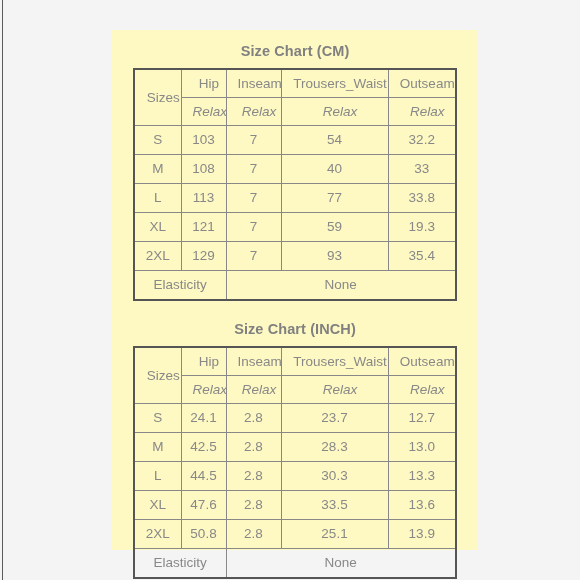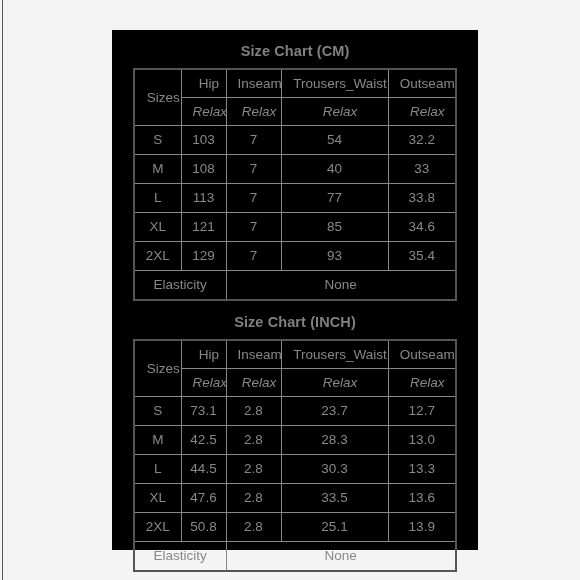--- a/index.html
+++ b/index.html
@@ -21,37 +21,37 @@
     width: 1px;
     height: 580px;
     background: #5a5a5a;
   }
   .content-panel {
     position: absolute;
     left: 112px;
     top: 30px;
     width: 366px;
     height: 520px;
-    background: #000000;
+    background: #fef9c3;
   }
   .chart-block {
     width: 100%;
   }
   .chart-title {
     text-align: center;
     font-size: 14.5px;
     font-weight: bold;
     color: #808080;
     letter-spacing: 0.1px;
     margin: 0;
     padding: 14px 0 8px 0;
     line-height: 1.1;
   }
   .chart-title.second {
-    padding-top: 14px;
+    padding-top: 21px;
   }
   table.size-table {
     border-collapse: collapse;
     margin: 0 auto;
     width: 322px;
     table-layout: fixed;
     border: 2px solid #555555;
   }
   table.size-table td,
   table.size-table th {
@@ -149,22 +149,22 @@
           <td class="data-cell">L</td>
           <td class="data-cell">113</td>
           <td class="data-cell">7</td>
           <td class="data-cell">77</td>
           <td class="data-cell">33.8</td>
         </tr>
         <tr>
           <td class="data-cell">XL</td>
           <td class="data-cell">121</td>
           <td class="data-cell">7</td>
-          <td class="data-cell">85</td>
-          <td class="data-cell">34.6</td>
+          <td class="data-cell">59</td>
+          <td class="data-cell">19.3</td>
         </tr>
         <tr>
           <td class="data-cell">2XL</td>
           <td class="data-cell">129</td>
           <td class="data-cell">7</td>
           <td class="data-cell">93</td>
           <td class="data-cell">35.4</td>
         </tr>
         <tr class="row-elasticity">
           <td colspan="2">Elasticity</td>
@@ -196,21 +196,21 @@
         <tr>
           <th class="hdr-fit">Relax</th>
           <th class="hdr-fit">Relax</th>
           <th class="hdr-fit">Relax</th>
           <th class="hdr-fit">Relax</th>
         </tr>
       </thead>
       <tbody>
         <tr>
           <td class="data-cell">S</td>
-          <td class="data-cell">73.1</td>
+          <td class="data-cell">24.1</td>
           <td class="data-cell">2.8</td>
           <td class="data-cell">23.7</td>
           <td class="data-cell">12.7</td>
         </tr>
         <tr>
           <td class="data-cell">M</td>
           <td class="data-cell">42.5</td>
           <td class="data-cell">2.8</td>
           <td class="data-cell">28.3</td>
           <td class="data-cell">13.0</td>

